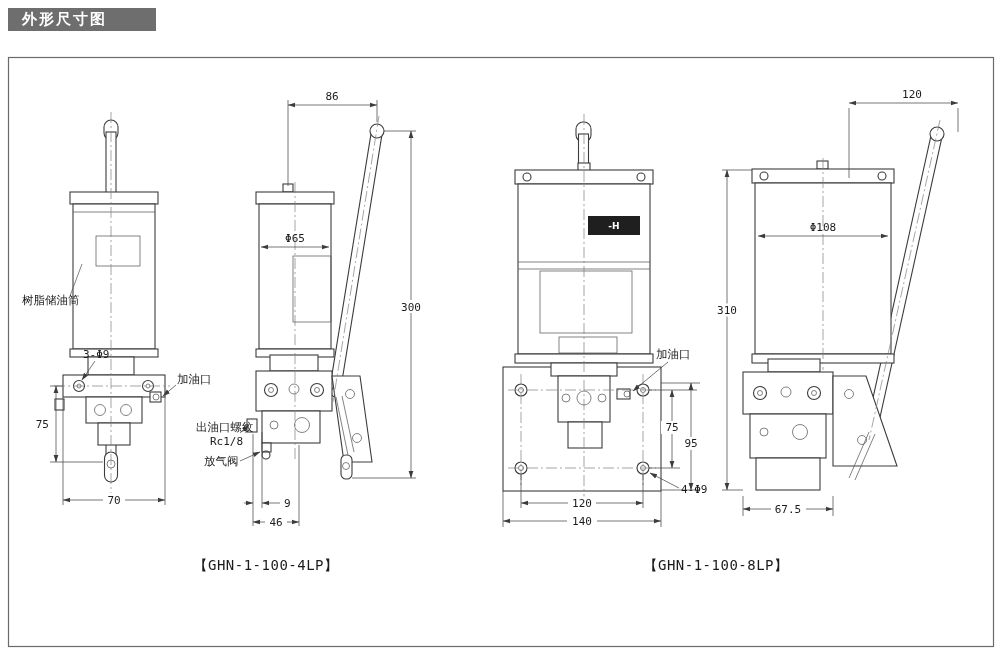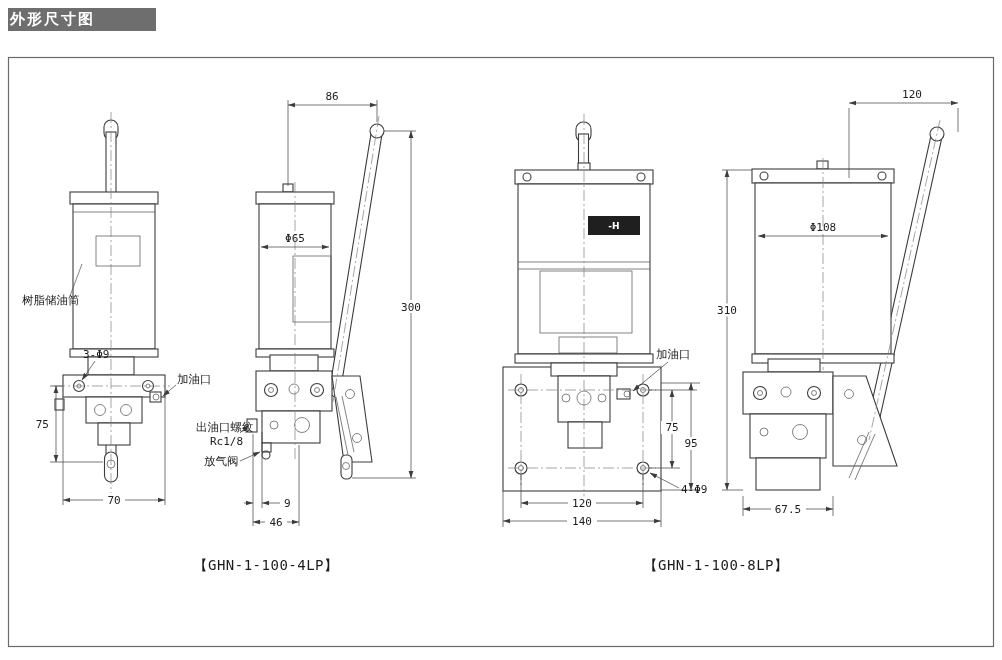--- a/index.html
+++ b/index.html
@@ -1,20 +1,20 @@
 <!DOCTYPE html>
 <html><head>
 <meta charset="utf-8">
 <style>
   html,body{margin:0;padding:0}
   body{width:1002px;height:660px;background:#ffffff;position:relative;
        font-family:"DejaVu Sans",sans-serif;overflow:hidden}
   .titlebar{position:absolute;left:8px;top:8px;width:148px;height:23px;
             background:#6e6e6e;color:#fff;font-size:15px;font-weight:bold;
-            line-height:23px;padding-left:2px;box-sizing:border-box;letter-spacing:2px}
+            line-height:23px;padding-left:14px;box-sizing:border-box;letter-spacing:2px}
   svg{position:absolute;left:0;top:0}
   .frame{fill:none;stroke:#6a6a6a;stroke-width:1.2}
   .white{fill:#ffffff;stroke:#3c3c3c;stroke-width:1.1}
   .outline{fill:none;stroke:#3c3c3c;stroke-width:1.1}
   .thin{fill:none;stroke:#5a5a5a;stroke-width:0.75}
   .dim{fill:none;stroke:#4a4a4a;stroke-width:0.75}
   .cl{fill:none;stroke:#808080;stroke-width:0.7;stroke-dasharray:11 3 2 3}
   text{fill:#1c1c1c}
   .num{font:11px "DejaVu Sans Mono",monospace}
   .cjk{font:11.5px "DejaVu Sans",sans-serif}

